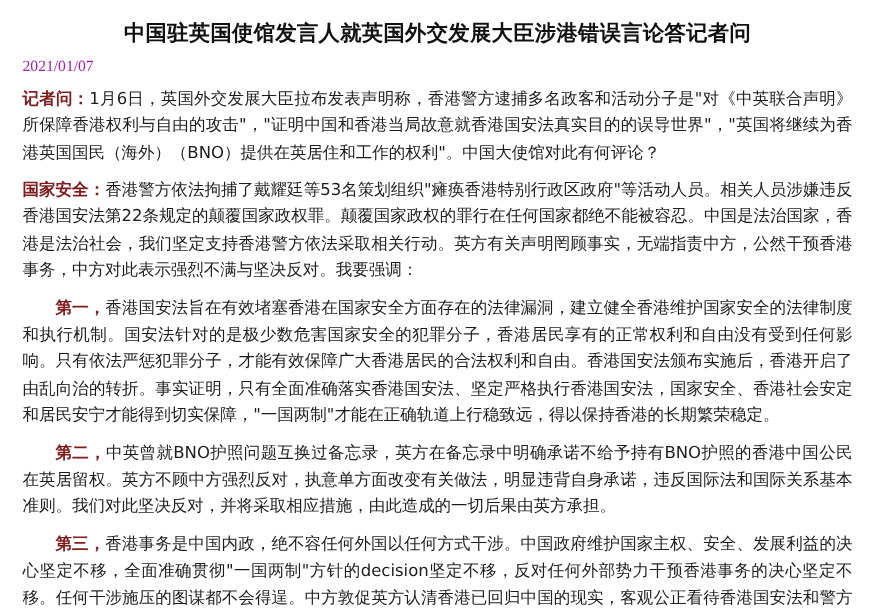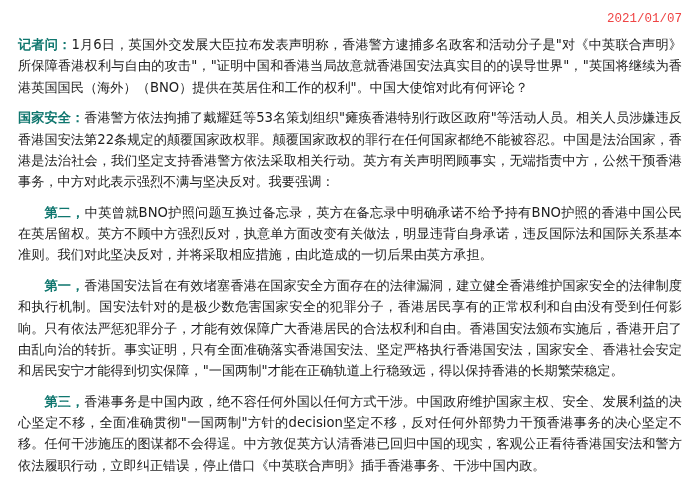--- a/index.html
+++ b/index.html
@@ -22,61 +22,62 @@
   .doc-title {
     text-align: center;
     font-size: 17px;
     font-weight: bold;
     color: #111111;
     letter-spacing: 0.3px;
     line-height: 1.4;
     margin: 4px 0 6px 0;
   }
   .doc-date {
-    text-align: right;
+    text-align: left;
     font-size: 12.5px;
-    color: #ef4444;
+    color: #a21caf;
     margin-bottom: 8px;
-    font-family: Liberation Mono, monospace;
+    font-family: Liberation Serif, serif;
   }
   .para {
     font-size: 13.2px;
     line-height: 1.62;
     text-align: justify;
     text-justify: inter-ideograph;
     color: #1d1d1d;
     margin: 0 0 9px 0;
     text-indent: 0;
   }
   .para.indent {
     text-indent: 2em;
   }
   .lead {
     font-weight: bold;
-    color: #0f766e;
+    color: #7f1d1d;
   }
 </style>
 </head>
 <body>
 
 <div class="page">
+  <div class="doc-title">中国驻英国使馆发言人就英国外交发展大臣涉港错误言论答记者问</div>
   <div class="doc-date">2021/01/07</div>
 
   <p class="para">
     <span class="lead">记者问：</span><span>1月6日，英国外交发展大臣拉布发表声明称，香港警方逮捕多名政客和活动分子是"对《中英联合声明》所保障香港权利与自由的攻击"，"证明中国和香港当局故意就香港国安法真实目的的误导世界"，"英国将继续为香港英国国民（海外）（BNO）提供在英居住和工作的权利"。中国大使馆对此有何评论？</span>
   </p>
 
   <p class="para">
     <span class="lead">国家安全：</span><span>香港警方依法拘捕了戴耀廷等53名策划组织"瘫痪香港特别行政区政府"等活动人员。相关人员涉嫌违反香港国安法第22条规定的颠覆国家政权罪。颠覆国家政权的罪行在任何国家都绝不能被容忍。中国是法治国家，香港是法治社会，我们坚定支持香港警方依法采取相关行动。英方有关声明罔顾事实，无端指责中方，公然干预香港事务，中方对此表示强烈不满与坚决反对。我要强调：</span>
   </p>
 
   <p class="para indent">
-    <span class="lead">第二，</span><span>中英曾就BNO护照问题互换过备忘录，英方在备忘录中明确承诺不给予持有BNO护照的香港中国公民在英居留权。英方不顾中方强烈反对，执意单方面改变有关做法，明显违背自身承诺，违反国际法和国际关系基本准则。我们对此坚决反对，并将采取相应措施，由此造成的一切后果由英方承担。</span>
+    <span class="lead">第一，</span><span>香港国安法旨在有效堵塞香港在国家安全方面存在的法律漏洞，建立健全香港维护国家安全的法律制度和执行机制。国安法针对的是极少数危害国家安全的犯罪分子，香港居民享有的正常权利和自由没有受到任何影响。只有依法严惩犯罪分子，才能有效保障广大香港居民的合法权利和自由。香港国安法颁布实施后，香港开启了由乱向治的转折。事实证明，只有全面准确落实香港国安法、坚定严格执行香港国安法，国家安全、香港社会安定和居民安宁才能得到切实保障，"一国两制"才能在正确轨道上行稳致远，得以保持香港的长期繁荣稳定。</span>
   </p>
 
   <p class="para indent">
-    <span class="lead">第一，</span><span>香港国安法旨在有效堵塞香港在国家安全方面存在的法律漏洞，建立健全香港维护国家安全的法律制度和执行机制。国安法针对的是极少数危害国家安全的犯罪分子，香港居民享有的正常权利和自由没有受到任何影响。只有依法严惩犯罪分子，才能有效保障广大香港居民的合法权利和自由。香港国安法颁布实施后，香港开启了由乱向治的转折。事实证明，只有全面准确落实香港国安法、坚定严格执行香港国安法，国家安全、香港社会安定和居民安宁才能得到切实保障，"一国两制"才能在正确轨道上行稳致远，得以保持香港的长期繁荣稳定。</span>
+    <span class="lead">第二，</span><span>中英曾就BNO护照问题互换过备忘录，英方在备忘录中明确承诺不给予持有BNO护照的香港中国公民在英居留权。英方不顾中方强烈反对，执意单方面改变有关做法，明显违背自身承诺，违反国际法和国际关系基本准则。我们对此坚决反对，并将采取相应措施，由此造成的一切后果由英方承担。</span>
   </p>
 
   <p class="para indent">
     <span class="lead">第三，</span><span>香港事务是中国内政，绝不容任何外国以任何方式干涉。中国政府维护国家主权、安全、发展利益的决心坚定不移，全面准确贯彻"一国两制"方针的decision坚定不移，反对任何外部势力干预香港事务的决心坚定不移。任何干涉施压的图谋都不会得逞。中方敦促英方认清香港已回归中国的现实，客观公正看待香港国安法和警方依法履职行动，立即纠正错误，停止借口《中英联合声明》插手香港事务、干涉中国内政。</span>
   </p>
 </div>
 
 </body></html>

